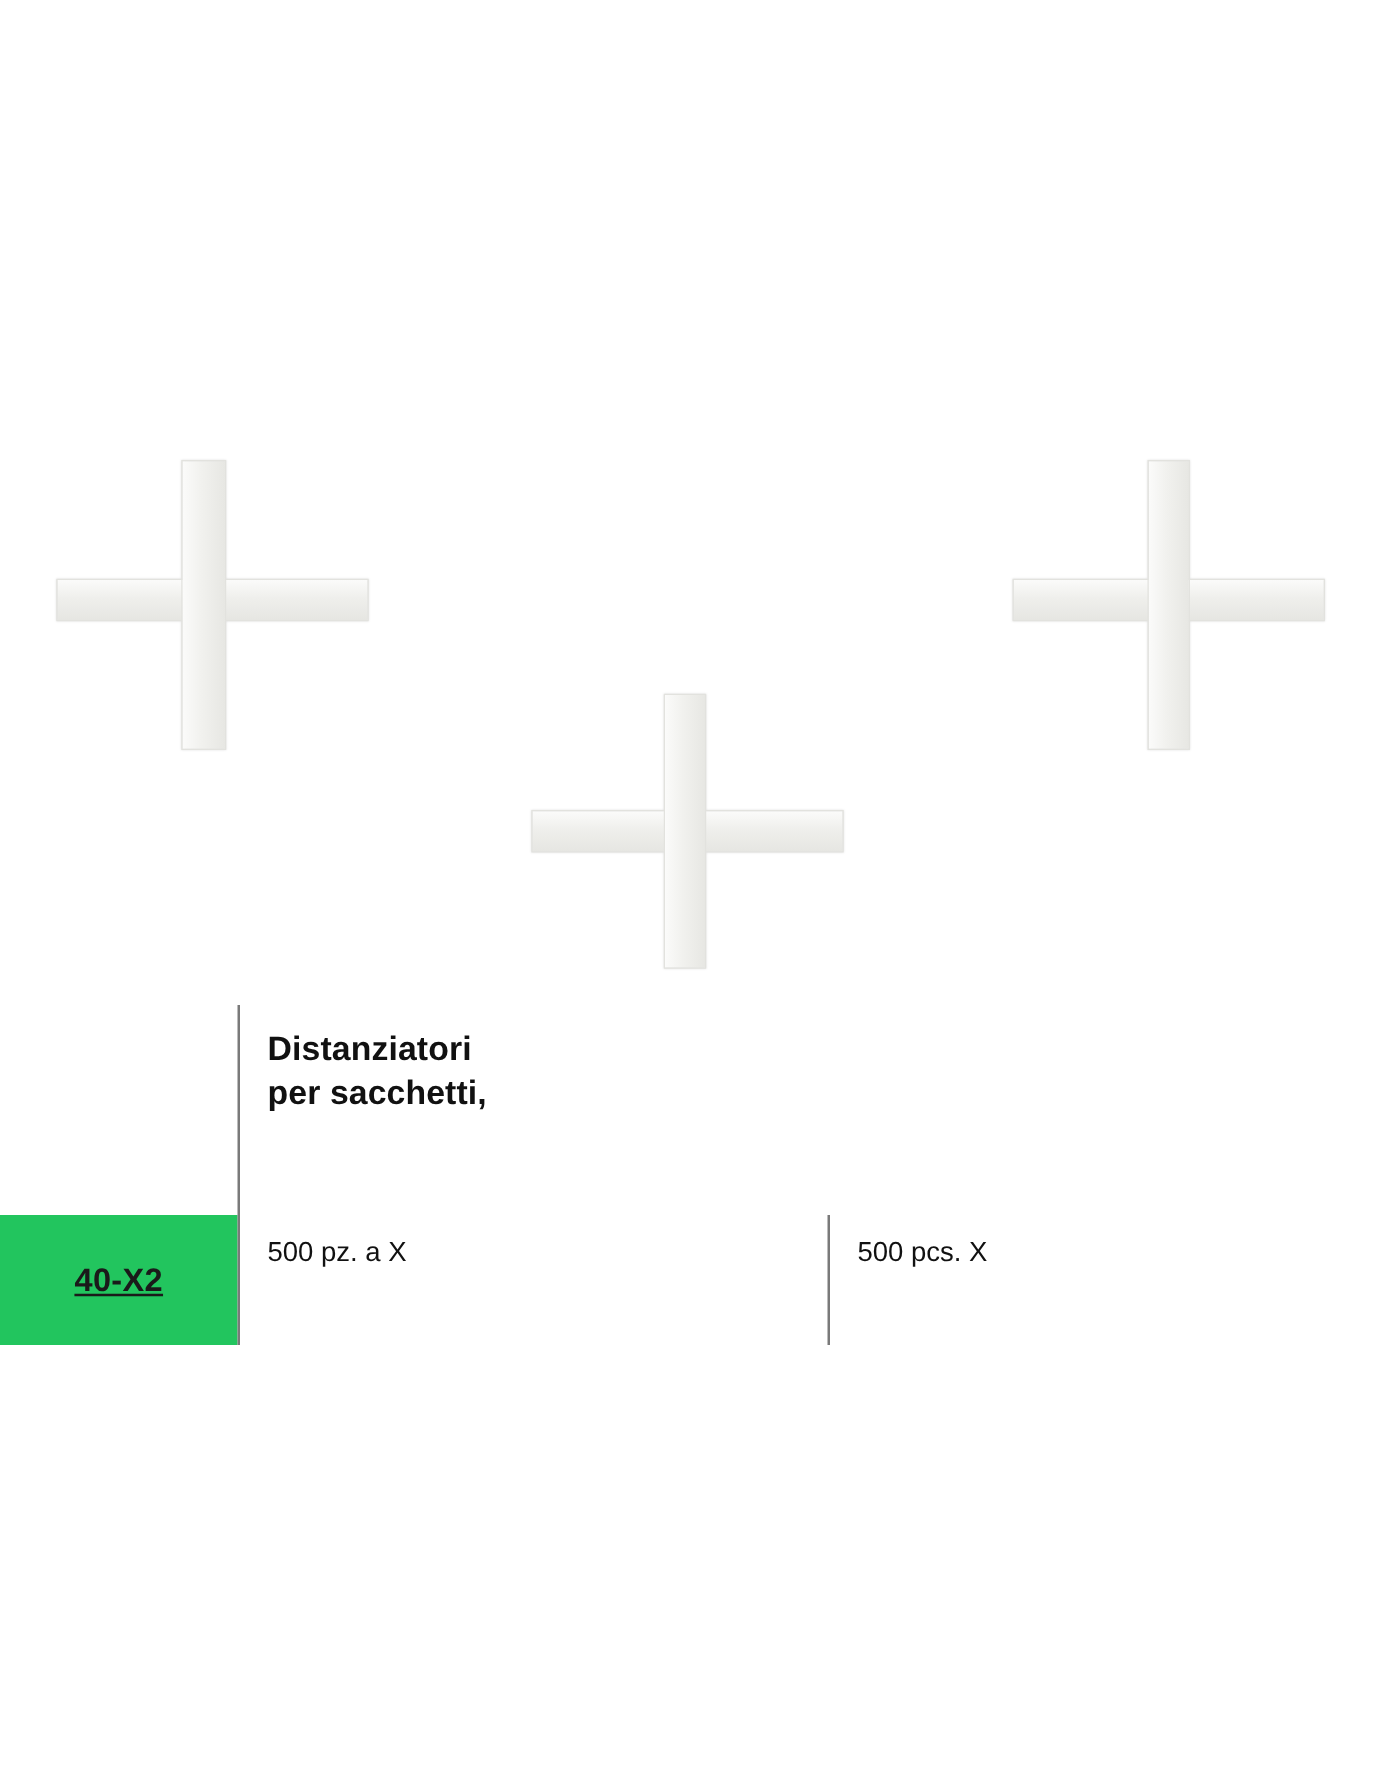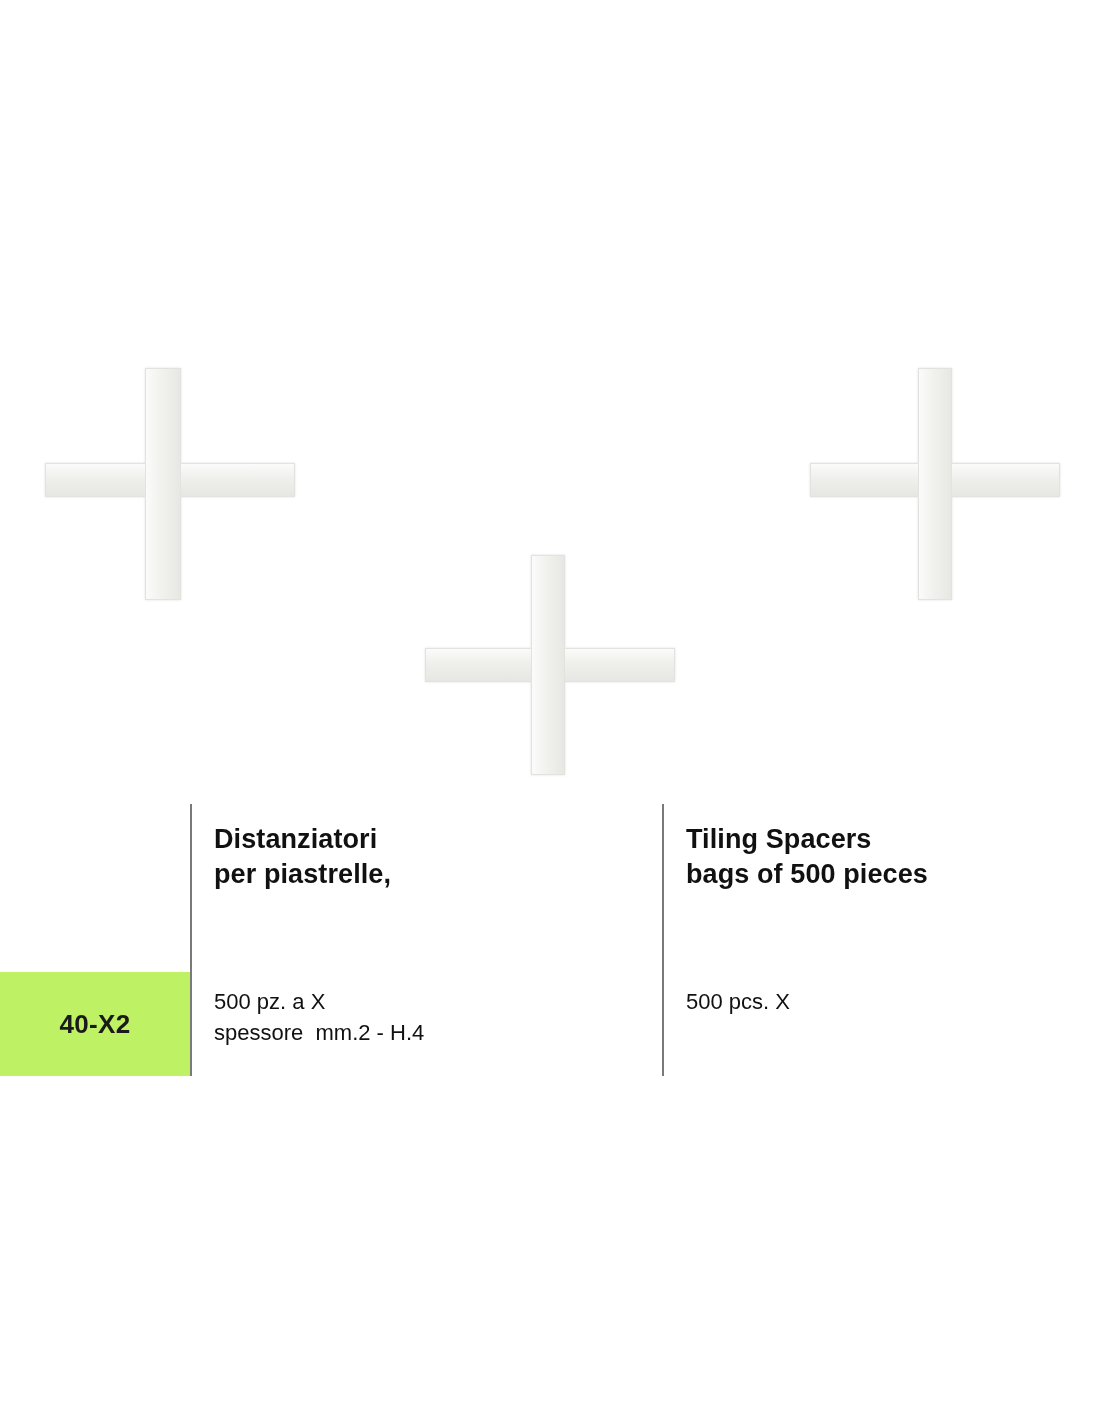--- a/index.html
+++ b/index.html
@@ -99,26 +99,27 @@
     padding-top: 18px;
     padding-bottom: 14px;
   }
   .header-row { min-height: 168px; }
 
   .data-row {
     position: relative;
     min-height: 104px;
   }
   .data-row .col-code {
-    background: #bef264;
+    background: #22c55e;
     align-self: stretch;
     font-size: 26px;
     font-weight: bold;
     color: #1a1a1a;
     letter-spacing: 0.3px;
+    text-decoration: underline;
   }
   .data-row .col-it,
   .data-row .col-en {
     font-size: 22px;
     line-height: 1.42;
     padding-top: 14px;
     padding-bottom: 16px;
   }
 
   .line { display: block; white-space: pre; }
@@ -144,32 +145,27 @@
   </div>
 
 </div>
 
 <div class="spec-table">
 
   <div class="spec-row header-row">
     <div class="col-code"></div>
     <div class="col-it">
       <span class="line">Distanziatori</span>
-      <span class="line">per piastrelle,</span>
-    </div>
-    <div class="col-en">
-      <span class="line">Tiling Spacers</span>
-      <span class="line">bags of 500 pieces</span>
+      <span class="line">per sacchetti,</span>
     </div>
   </div>
 
   <div class="spec-row data-row">
     <div class="col-code">40-X2</div>
     <div class="col-it">
       <span class="line">500 pz. a X</span>
-      <span class="line">spessore  mm.2 - H.4</span>
     </div>
     <div class="col-en">
       <span class="line">500 pcs. X</span>
     </div>
   </div>
 
 </div>
 
 </body></html>

